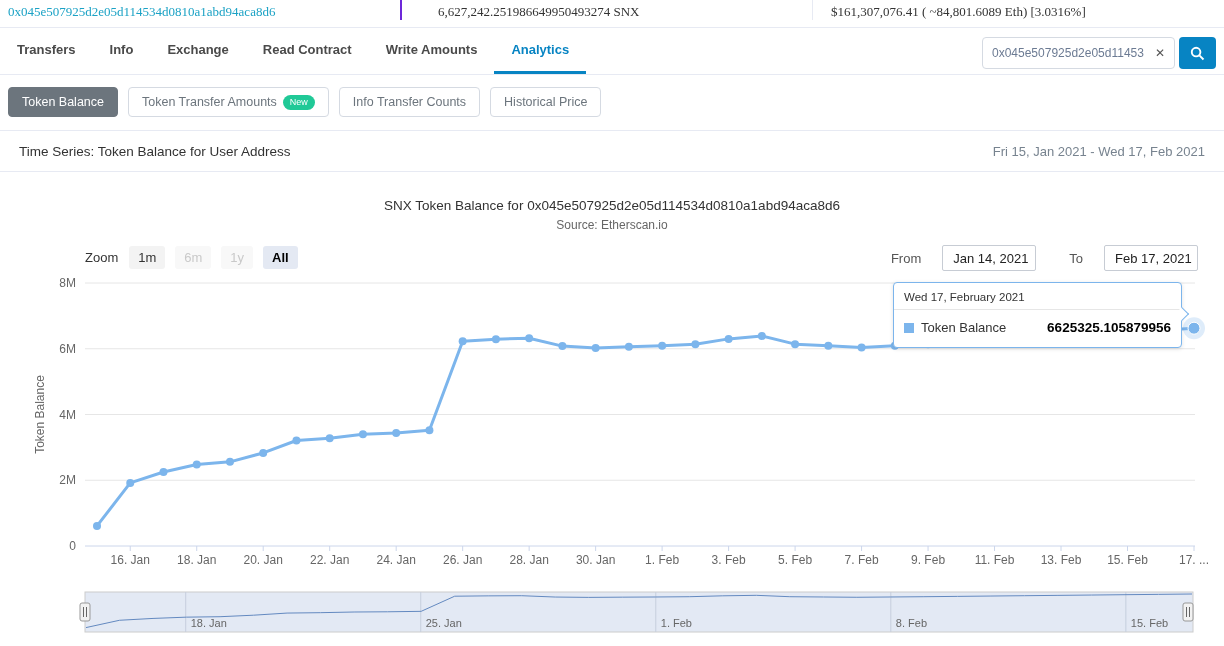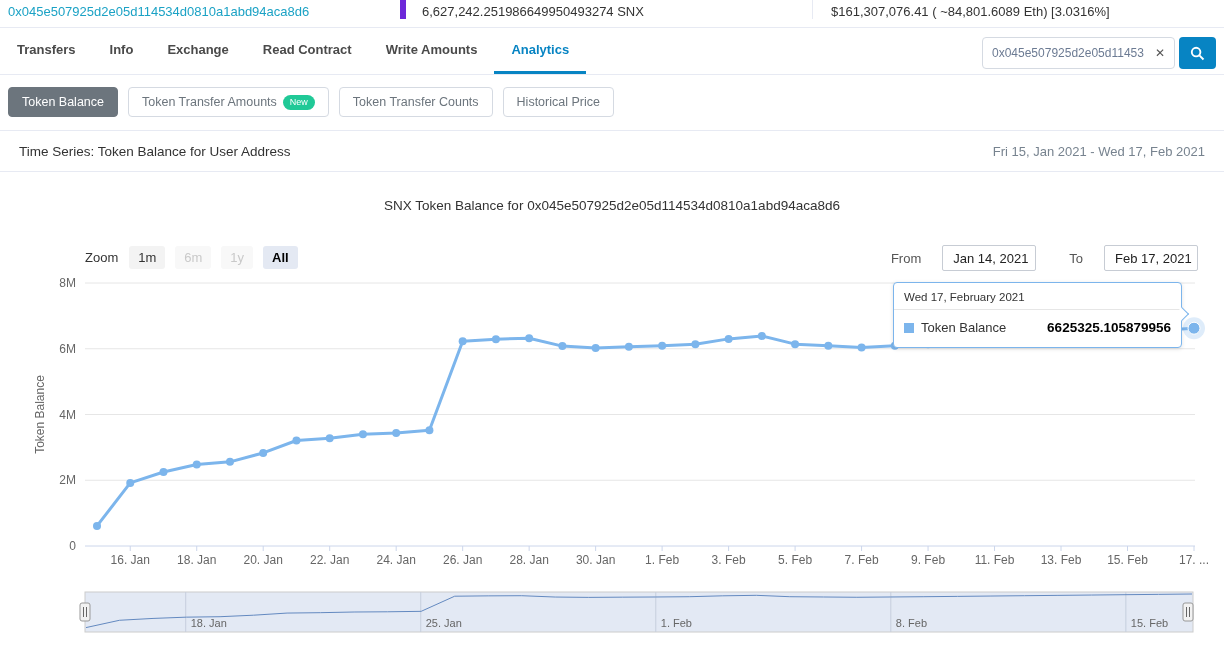--- a/index.html
+++ b/index.html
@@ -1,24 +1,24 @@
 <!DOCTYPE html>
 <html><head>
 <meta charset="utf-8">
 <style>
   * { margin:0; padding:0; box-sizing:border-box; }
   body { background:#fff; font-family:"Liberation Sans","DejaVu Sans",sans-serif; }
   .page { position:relative; width:1224px; height:646px; background:#fff; overflow:hidden; }
 
   
   .topbar { position:absolute; top:0; left:0; width:1224px; height:28px;
-            border-bottom:1px solid #e7eaf3; display:flex; align-items:flex-start; }
+            border-bottom:1px solid #e7eaf3; display:flex; align-items:flex-start;font-family:Liberation Serif, serif; }
   .topbar-cell { padding-top:4px; font-size:13px; color:#333; white-space:nowrap; overflow:hidden; }
   .tc1 { width:400px; padding-left:8px; }
-  .tc2 { width:412px; border-left:6px solid #6d28d9; padding-left:16px; }
+  .tc2 { width:412px; border-left:2px solid #6d28d9; padding-left:36px; }
   .tc3 { width:412px; border-left:1px solid #e7eaf3; padding-left:18px; }
   .addr { color:#1ba2c5; }
 
   
   .navrow { position:absolute; top:28px; left:0; width:1224px; height:47px;
             border-bottom:1px solid #e7eaf3; display:flex; align-items:stretch; }
   .tab { display:flex; align-items:center; padding:0 17px; font-size:13px; font-weight:600;
          color:#4a4a4a; cursor:pointer; border-bottom:3px solid transparent; }
   .tab.active { color:#0784c3; border-bottom:3px solid #0784c3; }
 
@@ -117,32 +117,33 @@
       </span>
     </button>
   </div>
 
   <div class="subtabs">
     <div class="stbtn active">Token Balance</div>
     <div class="stbtn">
       <span>Token Transfer Amounts</span>
       <span class="badge-new">New</span>
     </div>
-    <div class="stbtn">Token Transfer Counts</div>
+    <div class="stbtn">Info Transfer Counts</div>
     <div class="stbtn">Historical Price</div>
   </div>
 
   <div class="panel">
     <div class="panel-head">
       <div class="ph-title">Time Series: Token Balance for User Address</div>
       <div class="ph-range">Fri 15, Jan 2021 - Wed 17, Feb 2021</div>
     </div>
   </div>
 
   <div class="chart-title">SNX Token Balance for 0x045e507925d2e05d114534d0810a1abd94aca8d6</div>
+  <div class="chart-sub">Source: Etherscan.io</div>
 
   <div class="zoomrow">
     <span class="zlabel">Zoom</span>
     <span class="zbtn">1m</span>
     <span class="zbtn dim">6m</span>
     <span class="zbtn dim">1y</span>
     <span class="zbtn sel">All</span>
   </div>
 
   <div class="rangerow">

